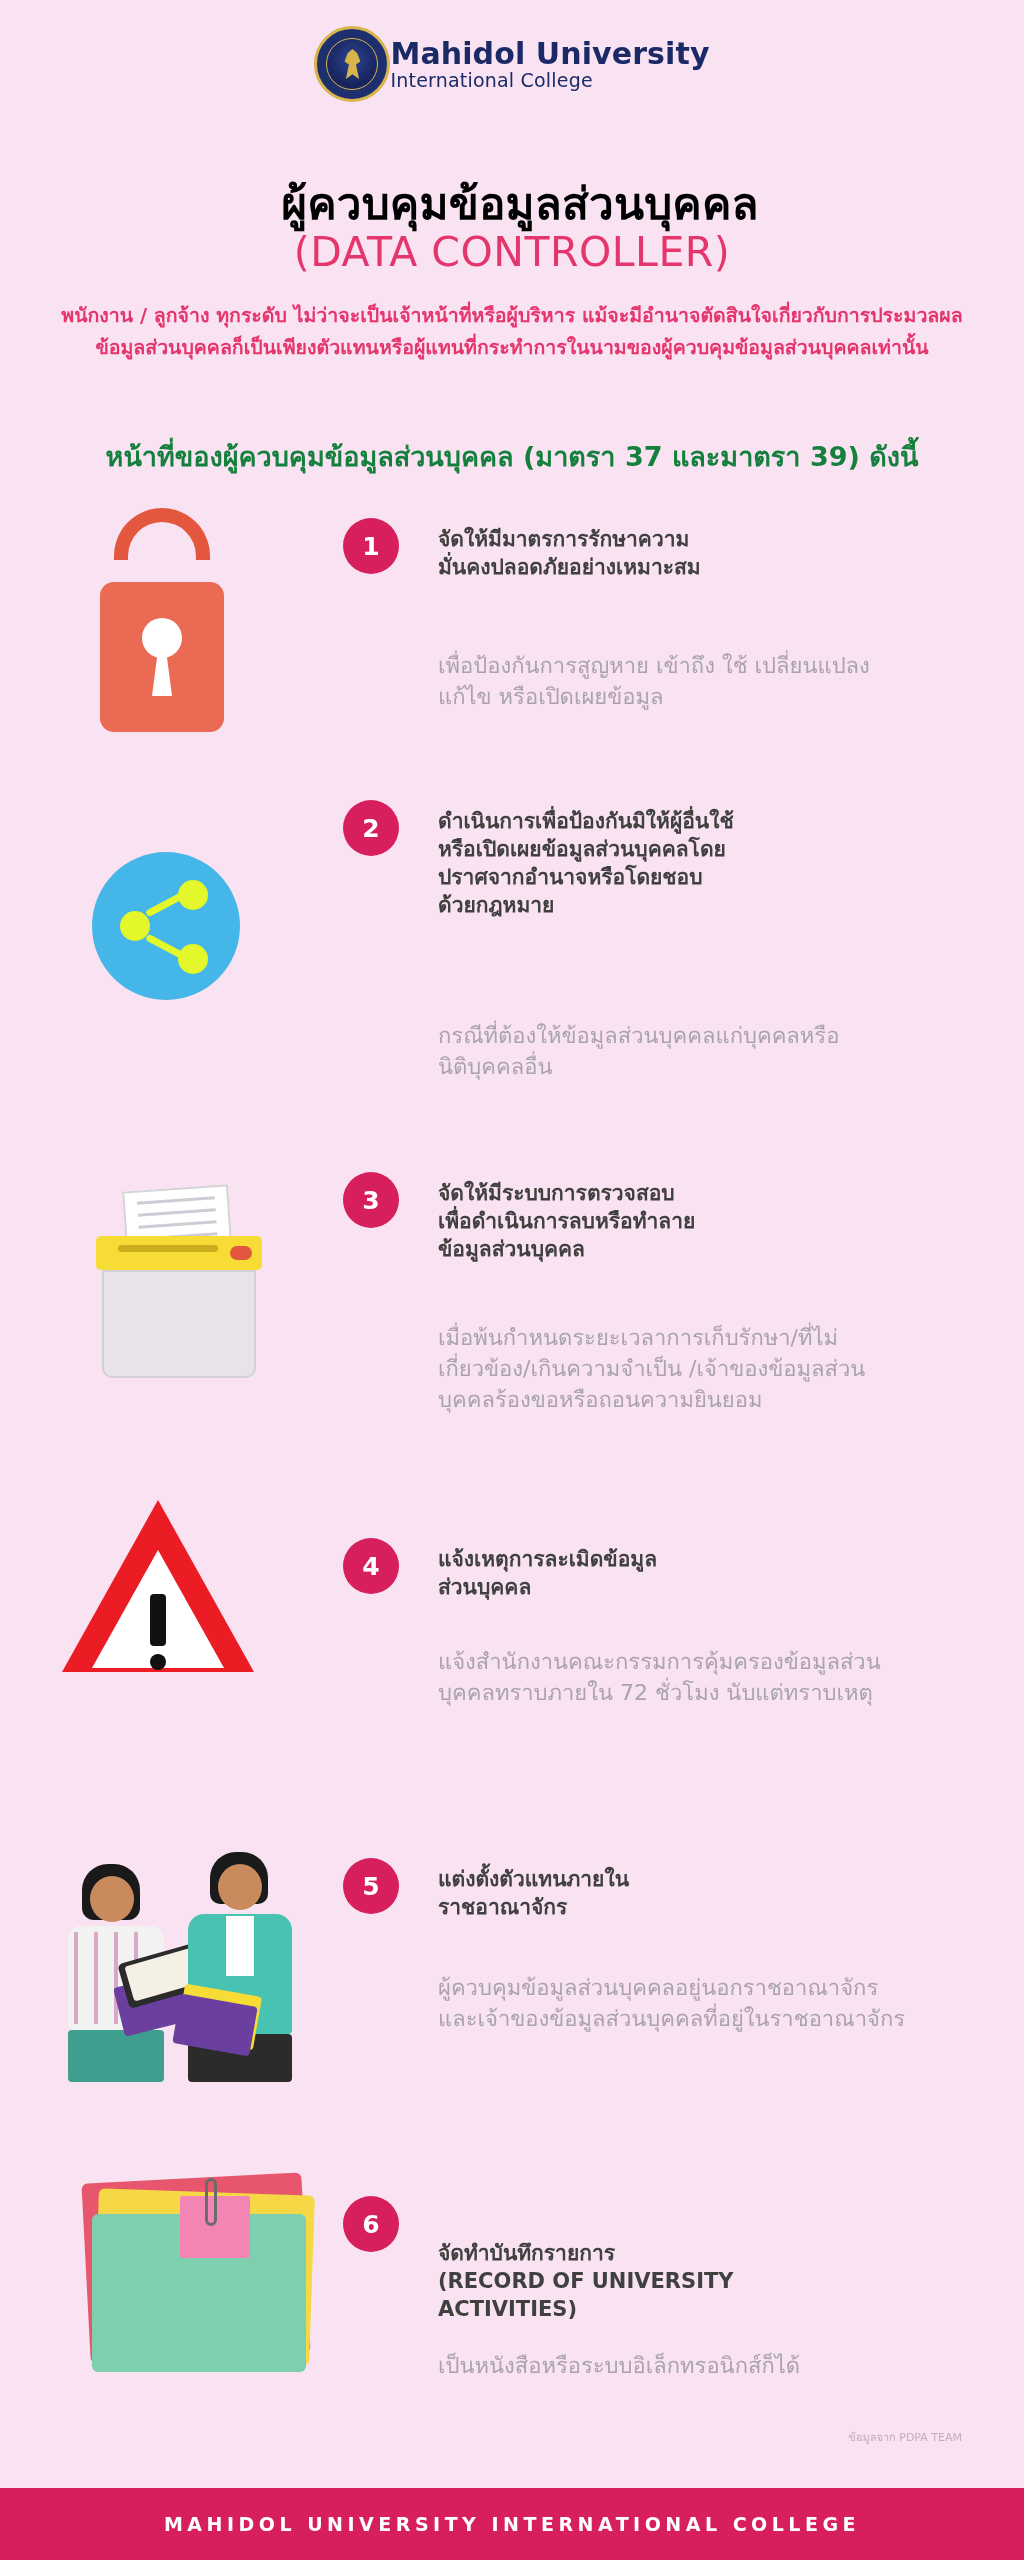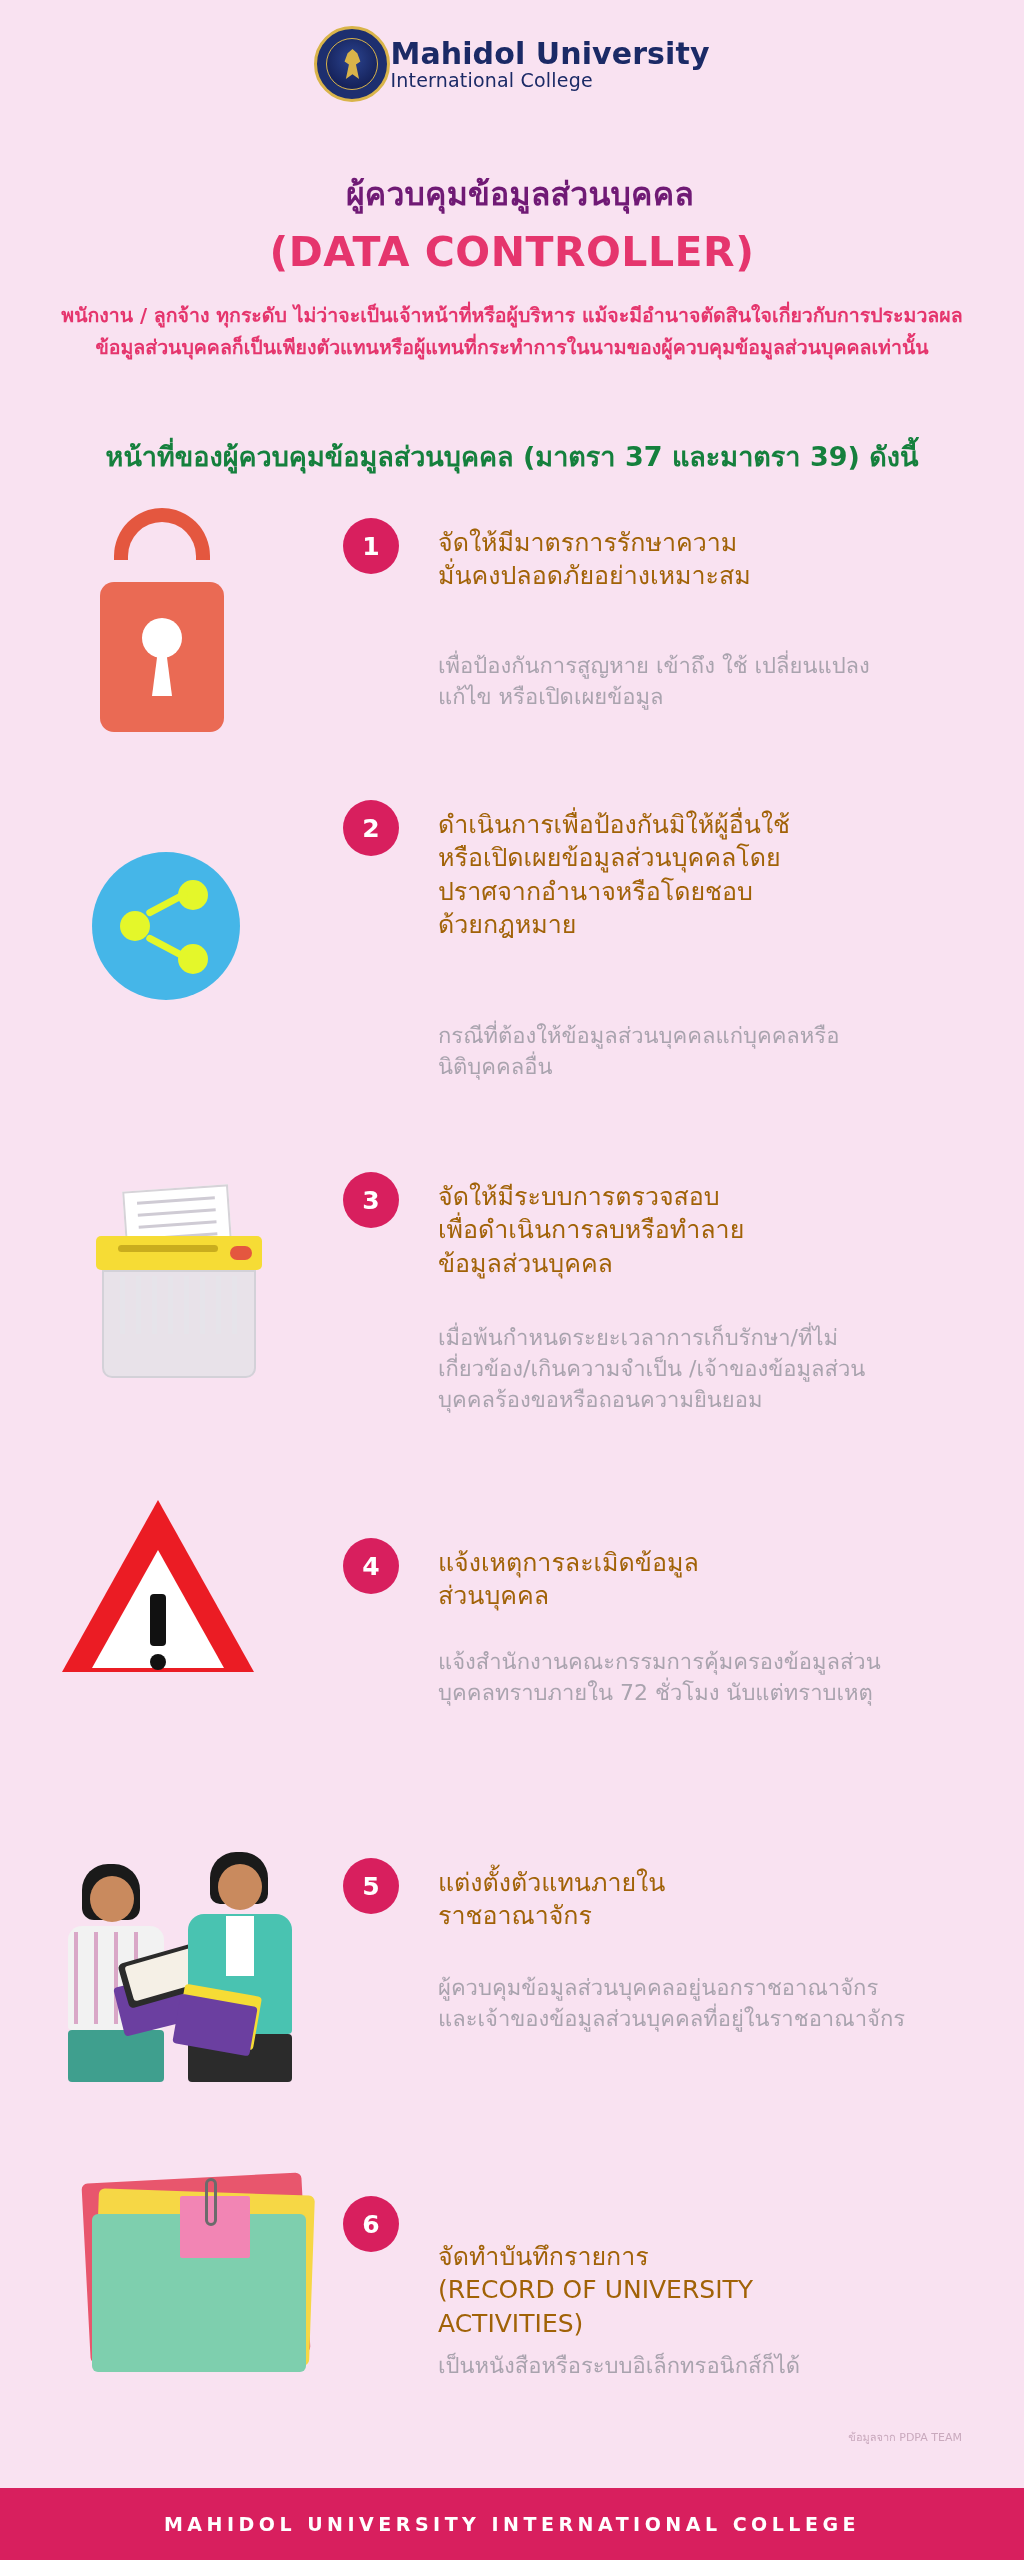--- a/index.html
+++ b/index.html
@@ -52,28 +52,28 @@
     font-size: 30px; font-weight: bold; color: #1b2a66; letter-spacing: 0.1px;
   }
   .logo-text .l2 {
     font-size: 19px; color: #1b2a66; letter-spacing: 0.2px;
   }
 
   
   .title-th {
     position: absolute; top: 168px; left: 0; width: 1024px;
     text-align: center;
-    font-size: 32px; font-weight: bold; color: #701a75;
+    font-size: 44px; font-weight: bold; color: #000000;
     letter-spacing: 0.2px;
     padding-left: 16px;
   }
   .title-en {
     position: absolute; top: 228px; left: 0; width: 1024px;
     text-align: center;
-    font-size: 41px; font-weight: bold; color: #e5356d;
+    font-size: 41px; font-weight: normal; color: #e5356d;
     letter-spacing: 0.5px;
   }
   .lead {
     position: absolute; top: 300px; left: 60px; width: 904px;
     text-align: center;
     font-size: 19.5px; font-weight: bold; color: #e5356d;
     line-height: 1.62;
   }
   .lead2 {
     position: absolute; top: 437px; left: 60px; width: 904px;
@@ -85,21 +85,21 @@
     position: absolute;
     width: 56px; height: 56px; border-radius: 50%;
     background: #d81f5e;
     color: #ffffff;
     font-size: 25px; font-weight: bold;
     display: flex; align-items: center; justify-content: center;
     z-index: 5;
   }
   .item-head {
     position: absolute;
-    font-size: 25px; font-weight: normal; color: #a16207;
+    font-size: 21px; font-weight: bold; color: #404040;
     line-height: 1.33;
   }
   .item-body {
     position: absolute;
     font-size: 22px; color: #a9a3ae;
     line-height: 1.42;
   }
 
   
   .lock-shackle {

